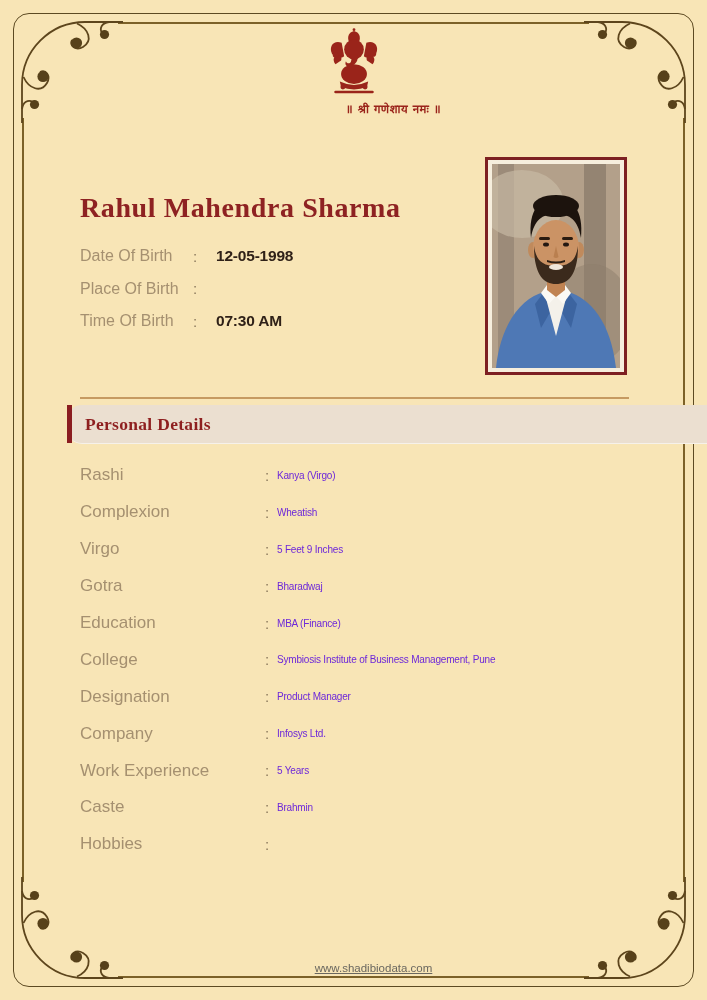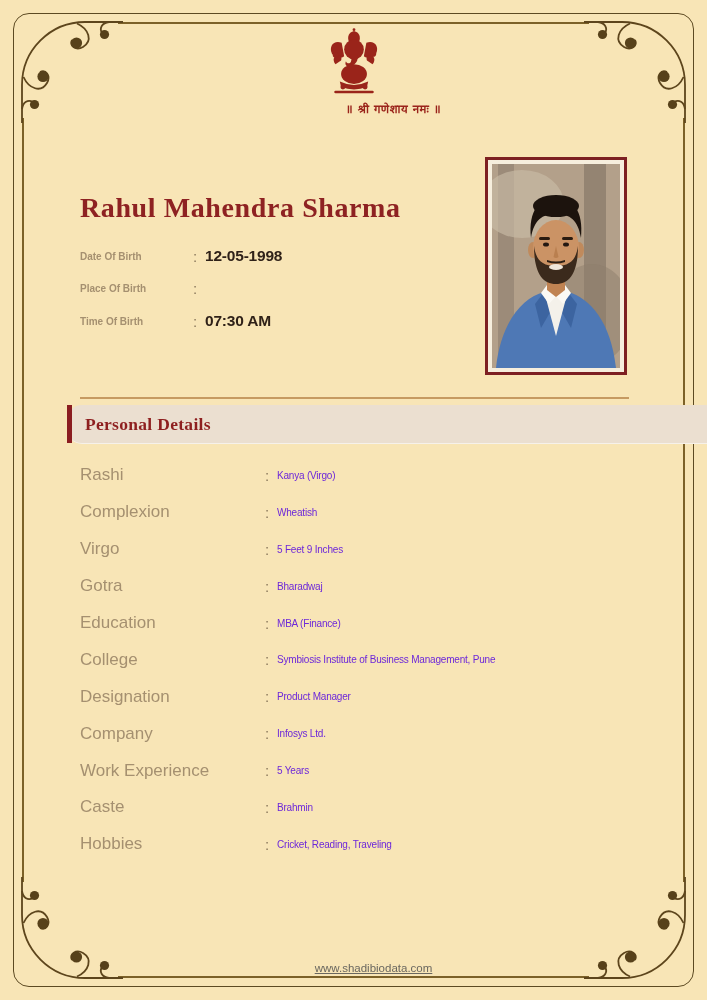--- a/index.html
+++ b/index.html
@@ -26,23 +26,23 @@
     font-family:"DejaVu Sans",sans-serif;font-size:11.5px;font-weight:bold;color:#9a231a;letter-spacing:.5px;padding-left:40px;
   }
   
   .name{
     position:absolute;left:80px;top:192px;
     font-family:"Liberation Serif","DejaVu Serif",serif;font-weight:bold;
     font-size:28px;color:#8e2222;letter-spacing:.6px;
   }
   .basic{position:absolute;left:80px;top:240px;width:390px;}
   .basic .kv-row{display:flex;align-items:center;height:32.5px;}
-  .basic .kv-label{width:113px;font-size:10px;color:#a59070;flex:0 0 auto;font-weight:bold;}
+  .basic .kv-label{width:113px;font-size:16px;color:#a59070;flex:0 0 auto;}
   .kv-colon{width:12px;font-size:15px;color:#8c7b5e;flex:0 0 auto;}
-  .basic .kv-value{font-size:15.5px;font-weight:bold;color:#2f2118;letter-spacing:-.2px;}
+  .basic .kv-value{font-size:15.5px;font-weight:bold;color:#2f2118;letter-spacing:-.2px;margin-left:11px;}
   
   .photo-frame{
     position:absolute;left:485px;top:157px;width:142px;height:218px;box-sizing:border-box;
     border:3px solid #7d2022;background:#f6eedd;padding:4px;
   }
   .photo-frame svg{display:block;width:128px;height:204px;}
   
   .section-topline{position:absolute;top:397px;left:80px;width:549px;height:1.6px;background:#c69a62;}
   .section-band{
     position:absolute;top:405px;left:67px;width:681px;height:38px;
@@ -235,21 +235,20 @@
       <span class="kv-value">5 Years</span>
     </div>
     <div class="kv-row">
       <span class="kv-label">Caste</span>
       <span class="kv-colon">:</span>
       <span class="kv-value">Brahmin</span>
     </div>
     <div class="kv-row">
       <span class="kv-label">Hobbies</span>
       <span class="kv-colon">:</span>
-      <span class="kv-value">Cricket, Reading, Traveling</span>
     </div>
   </div>
 
   <div class="footer">
     <a>www.shadibiodata.com</a>
   </div>
 
 </div>
 
 </body></html>

